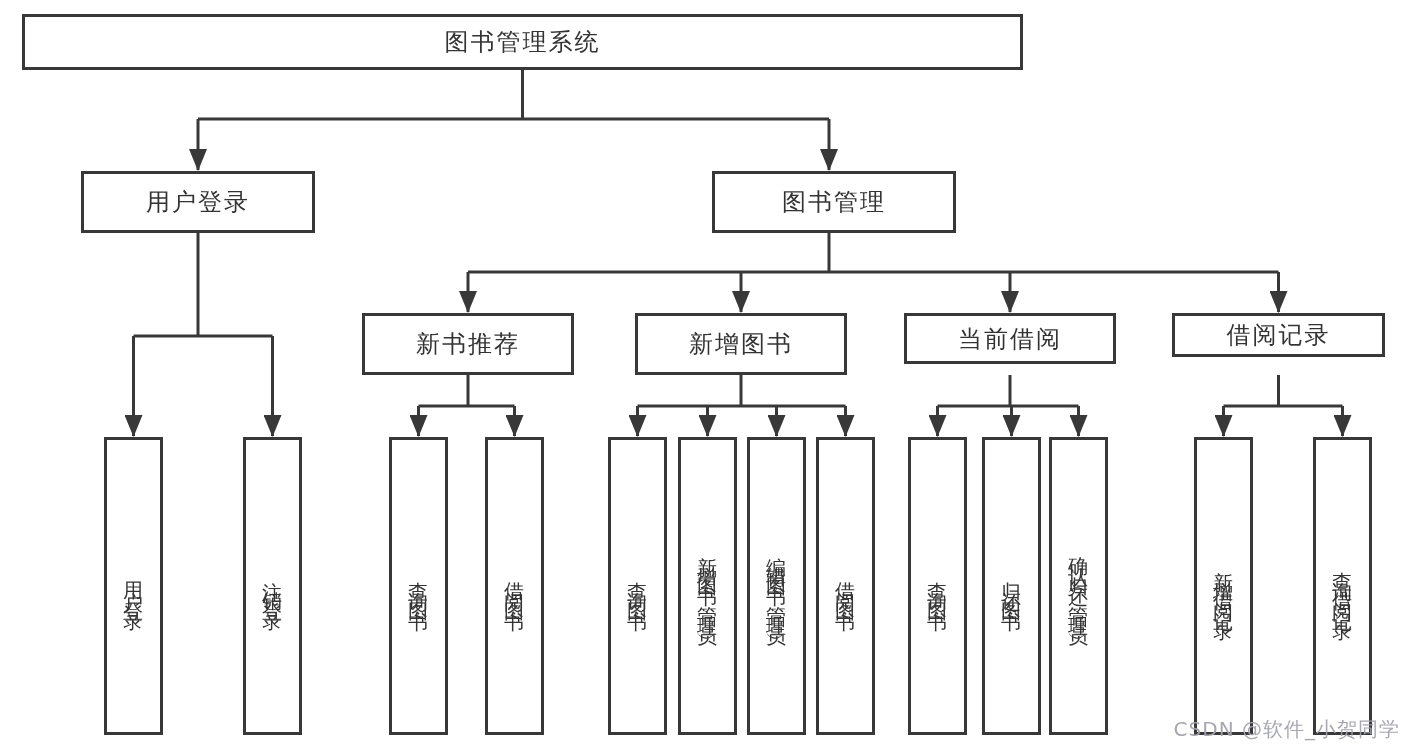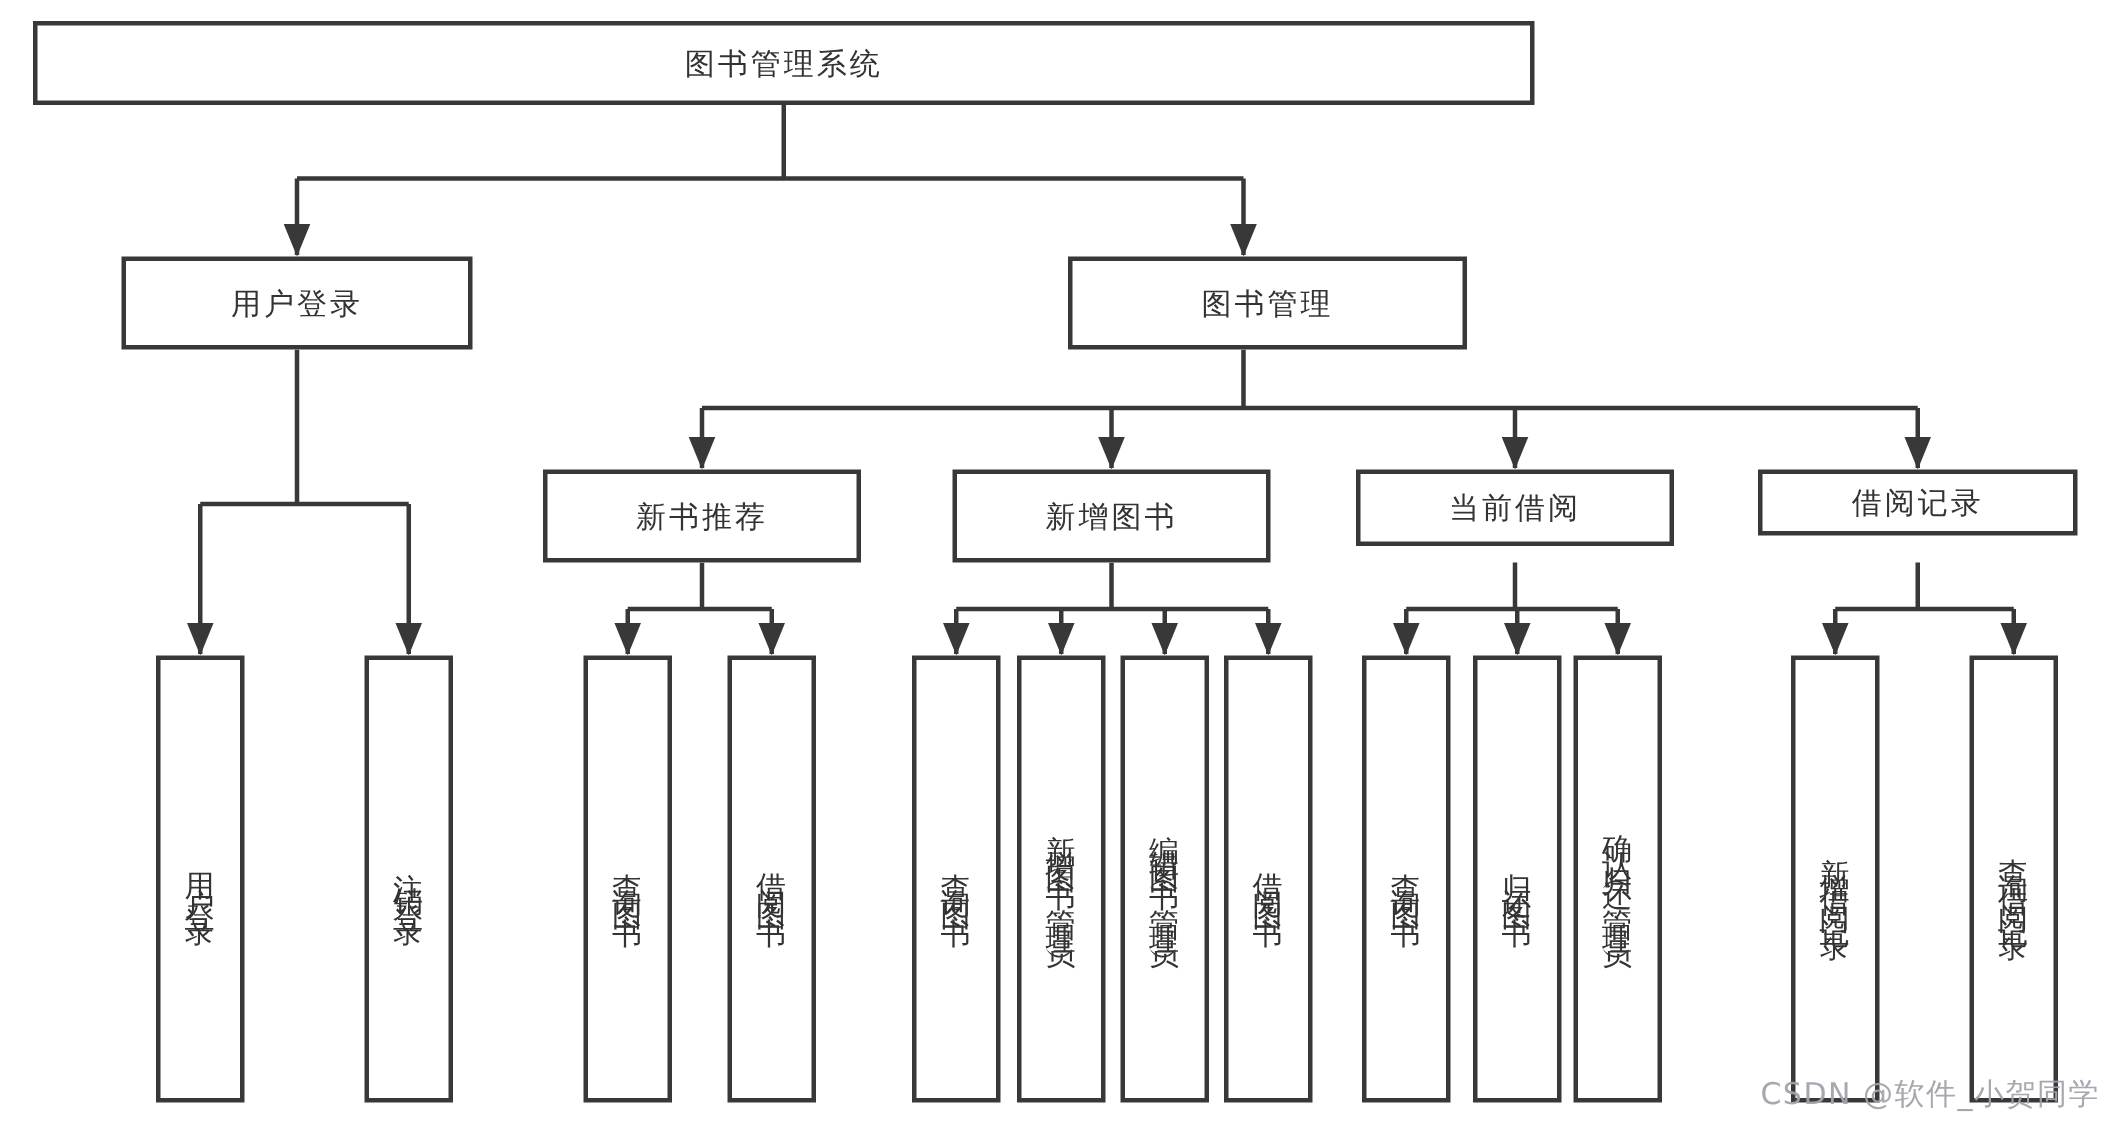--- a/index.html
+++ b/index.html
@@ -23,36 +23,36 @@
   .node {
     position: absolute;
     background: #ffffff;
     border: 3px solid #383838;
     display: flex;
     align-items: center;
     justify-content: center;
     color: #333333;
   }
   .h-node span {
-    font-size: 20px;
+    font-size: 24px;
     letter-spacing: 2px;
     white-space: nowrap;
   }
   .leaf span {
     writing-mode: vertical-rl;
     text-orientation: mixed;
     font-size: 20px;
     letter-spacing: 10px;
     line-height: 1;
     white-space: nowrap;
   }
   
   .n-root   { left: 22px;   top: 14px;  width: 1001px; height: 56px; }
   .n-login  { left: 81px;   top: 171px; width: 234px;  height: 62px; }
-  .n-mgmt   { left: 712px;  top: 171px; width: 266px;  height: 62px; }
+  .n-mgmt   { left: 712px;  top: 171px; width: 244px;  height: 62px; }
   .n-newbk  { left: 362px;  top: 313px; width: 212px;  height: 62px; }
   .n-borrow { left: 635px;  top: 313px; width: 212px;  height: 62px; }
   .n-curr   { left: 904px;  top: 313px; width: 212px;  height: 51px; }
   .n-rec    { left: 1172px; top: 313px; width: 213px;  height: 44px; }
   .leaf { top: 437px; width: 59px; height: 298px; }
   .lf-1a { left: 104px; }  .lf-1b { left: 243px; }
   .lf-2a { left: 389px; }  .lf-2b { left: 485px; }
   .lf-3a { left: 608px; }  .lf-3b { left: 678px; }  .lf-3c { left: 747px; }  .lf-3d { left: 816px; }
   .lf-4a { left: 908px; }  .lf-4b { left: 982px; }  .lf-4c { left: 1049px; }
   .lf-5a { left: 1194px; } .lf-5b { left: 1313px; }

